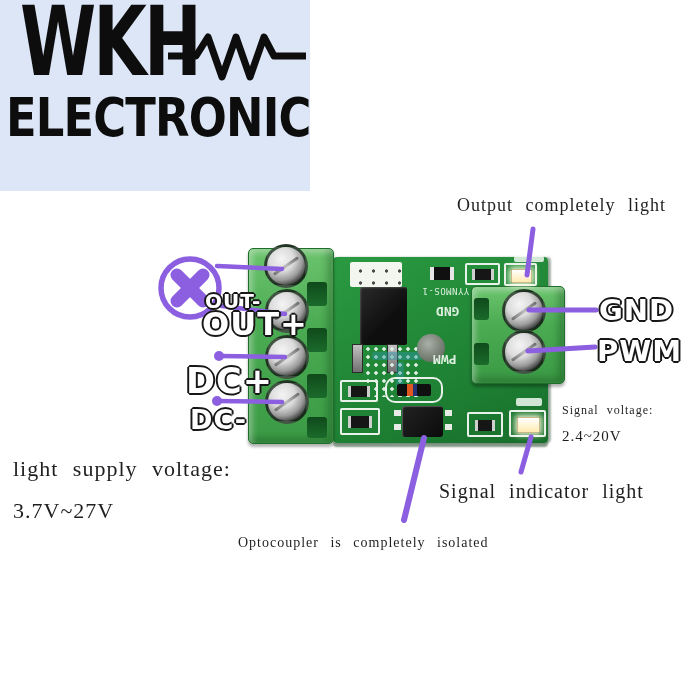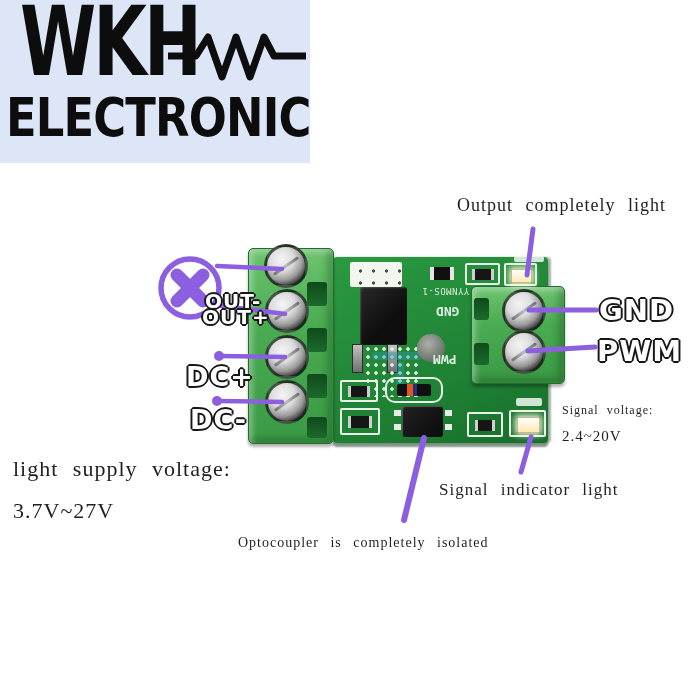--- a/index.html
+++ b/index.html
@@ -1,21 +1,21 @@
 <!DOCTYPE html>
 <html><head>
 <meta charset="utf-8">
 <style>
   html,body{margin:0;padding:0;}
   body{width:700px;height:700px;background:#ffffff;position:relative;overflow:hidden;
        font-family:"DejaVu Sans",sans-serif;}
   .abs{position:absolute;}
 
   
-  .logo{left:0;top:0;width:310px;height:163px;background:#dce6f7;z-index:2;}
+  .logo{left:0;top:0;width:310px;height:191px;background:#dce6f7;z-index:2;}
   .logo-brand{left:20px;top:-14px;font-size:96px;font-weight:700;color:#0d0d0d;
               transform:scaleX(.72);transform-origin:left top;letter-spacing:-4px;
               font-family:"DejaVu Sans",sans-serif;}
   .logo-zigzag{left:168px;top:32px;}
   .logo-sub{left:6px;top:86px;font-size:54px;font-weight:700;color:#0d0d0d;
             transform:scaleX(.83);transform-origin:left top;letter-spacing:-1px;}
 
   
   .pcb{left:333px;top:257px;width:215px;height:186px;border-radius:4px;z-index:1;
        background:linear-gradient(155deg,#2a9a41,#1d7e32 70%,#176c2a);
@@ -161,25 +161,25 @@
     <line x1="531" y1="437" x2="521" y2="472" stroke-width="5"></line>
     <line x1="424" y1="438" x2="404" y2="520" stroke-width="6"></line>
   </g>
   <g fill="#8b5fe0">
     <circle cx="219" cy="356" r="5"></circle>
     <circle cx="217" cy="401" r="5"></circle>
   </g>
 </svg>
 
 <div class="abs pin" style="left:205px;top:259px;font-size:20px;margin-top:30px;">OUT-</div>
-<div class="abs pin" style="left:202px;top:305px;font-size:20px;">OUT+</div>
-<div class="abs pin" style="left:186px;top:361px;font-size:27px;">DC+</div>
+<div class="abs pin" style="left:202px;top:305px;font-size:32px;">OUT+</div>
+<div class="abs pin" style="left:186px;top:361px;font-size:35px;">DC+</div>
 <div class="abs pin" style="left:190px;top:404px;font-size:27px;">DC-</div>
 <div class="abs pin" style="left:599px;top:293px;font-size:29px;">GND</div>
 <div class="abs pin" style="left:597px;top:334px;font-size:29px;">PWM</div>
 
 <div class="abs callout" style="left:457px;top:195px;font-size:18px;">Output completely light</div>
 <div class="abs callout" style="left:562px;top:403px;font-size:12px;word-spacing:4px;">Signal voltage:</div>
 <div class="abs callout" style="left:562px;top:428px;font-size:15px;">2.4~20V</div>
-<div class="abs callout" style="left:439px;top:480px;font-size:17px;">Signal indicator light</div>
+<div class="abs callout" style="left:439px;top:480px;font-size:20px;">Signal indicator light</div>
 <div class="abs callout" style="left:238px;top:535px;font-size:14px;">Optocoupler is completely isolated</div>
 <div class="abs callout" style="left:13px;top:456px;font-size:22px;word-spacing:8px;">light supply voltage:</div>
 <div class="abs callout" style="left:13px;top:498px;font-size:22px;">3.7V~27V</div>
 
 </body></html>

